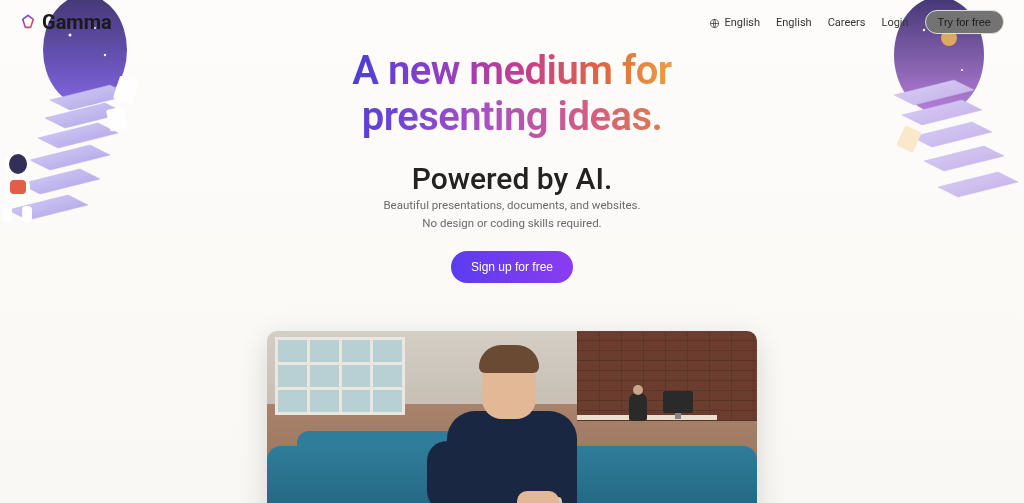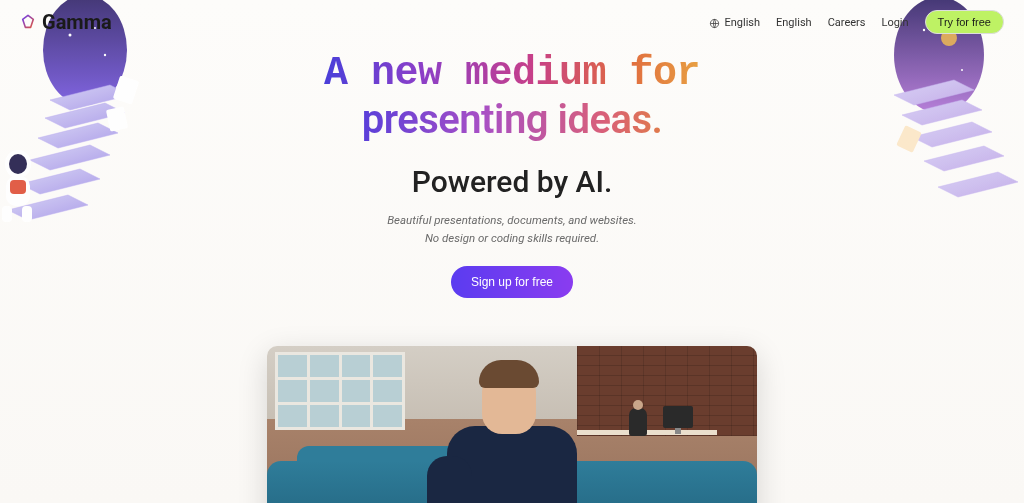--- a/index.html
+++ b/index.html
@@ -45,21 +45,21 @@
     cursor: pointer;
   }
   .lang-btn {
     display: flex;
     align-items: flex-end;
     gap: 4px;
     color: #333;
     cursor: pointer;
   }
   .try-btn {
-    background: #bef264;
+    background: #737373;
     border: 1px solid #ddd;
     border-radius: 16px;
     padding: 5px 12px;
     font-size: 11px;
     color: #1a1a1a;
     cursor: pointer;
   }
 
   
   .hero {
@@ -72,41 +72,39 @@
     font-size: 40px;
     font-weight: 600;
     line-height: 1.15;
     letter-spacing: -0.5px;
   }
   .hl1 {
     background: linear-gradient(90deg, #4a3fd9 0%, #8a3fc9 25%, #c63f8a 55%, #e06a3f 80%, #e8a042 100%);
     -webkit-background-clip: text;
     background-clip: text;
     color: transparent;
-    font-family: Liberation Mono, monospace;
   }
   .hl2 {
     background: linear-gradient(90deg, #5a3fd9 0%, #a84fc5 40%, #d85f7a 80%, #e07a4a 100%);
     -webkit-background-clip: text;
     background-clip: text;
     color: transparent;
     margin-top: 12px;
   }
   .subhead {
     font-size: 30px;
     font-weight: 500;
     color: #222;
     margin-top: 21px;
   }
   .desc {
     font-size: 11.5px;
     color: #6a6a6a;
-    margin-top: 12px;
+    margin-top: 0;
     line-height: 1.6;
-    font-style: italic;
   }
   .cta {
     margin-top: 18px;
     display: inline-block;
     background: linear-gradient(90deg, #5b3cf0 0%, #8a3cf0 100%);
     color: #fff;
     font-size: 12px;
     font-weight: 500;
     padding: 9px 20px;
     border: none;

